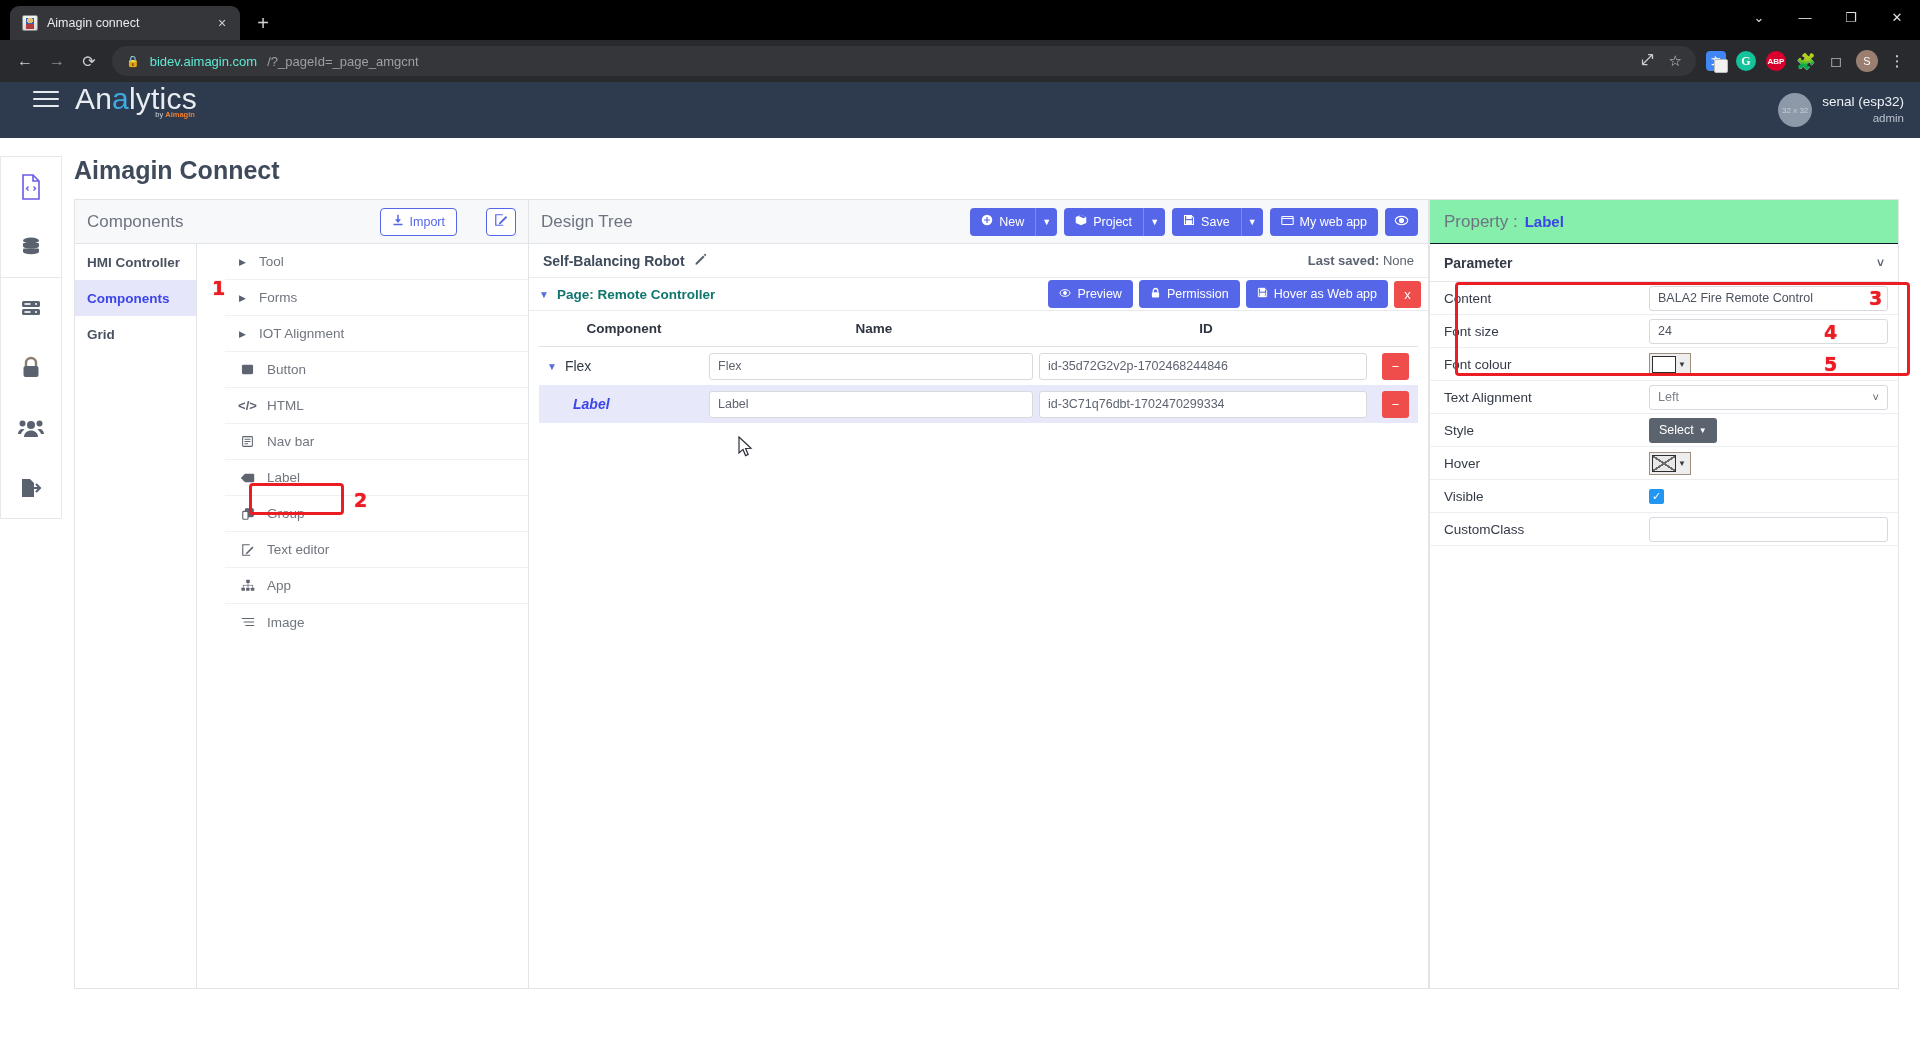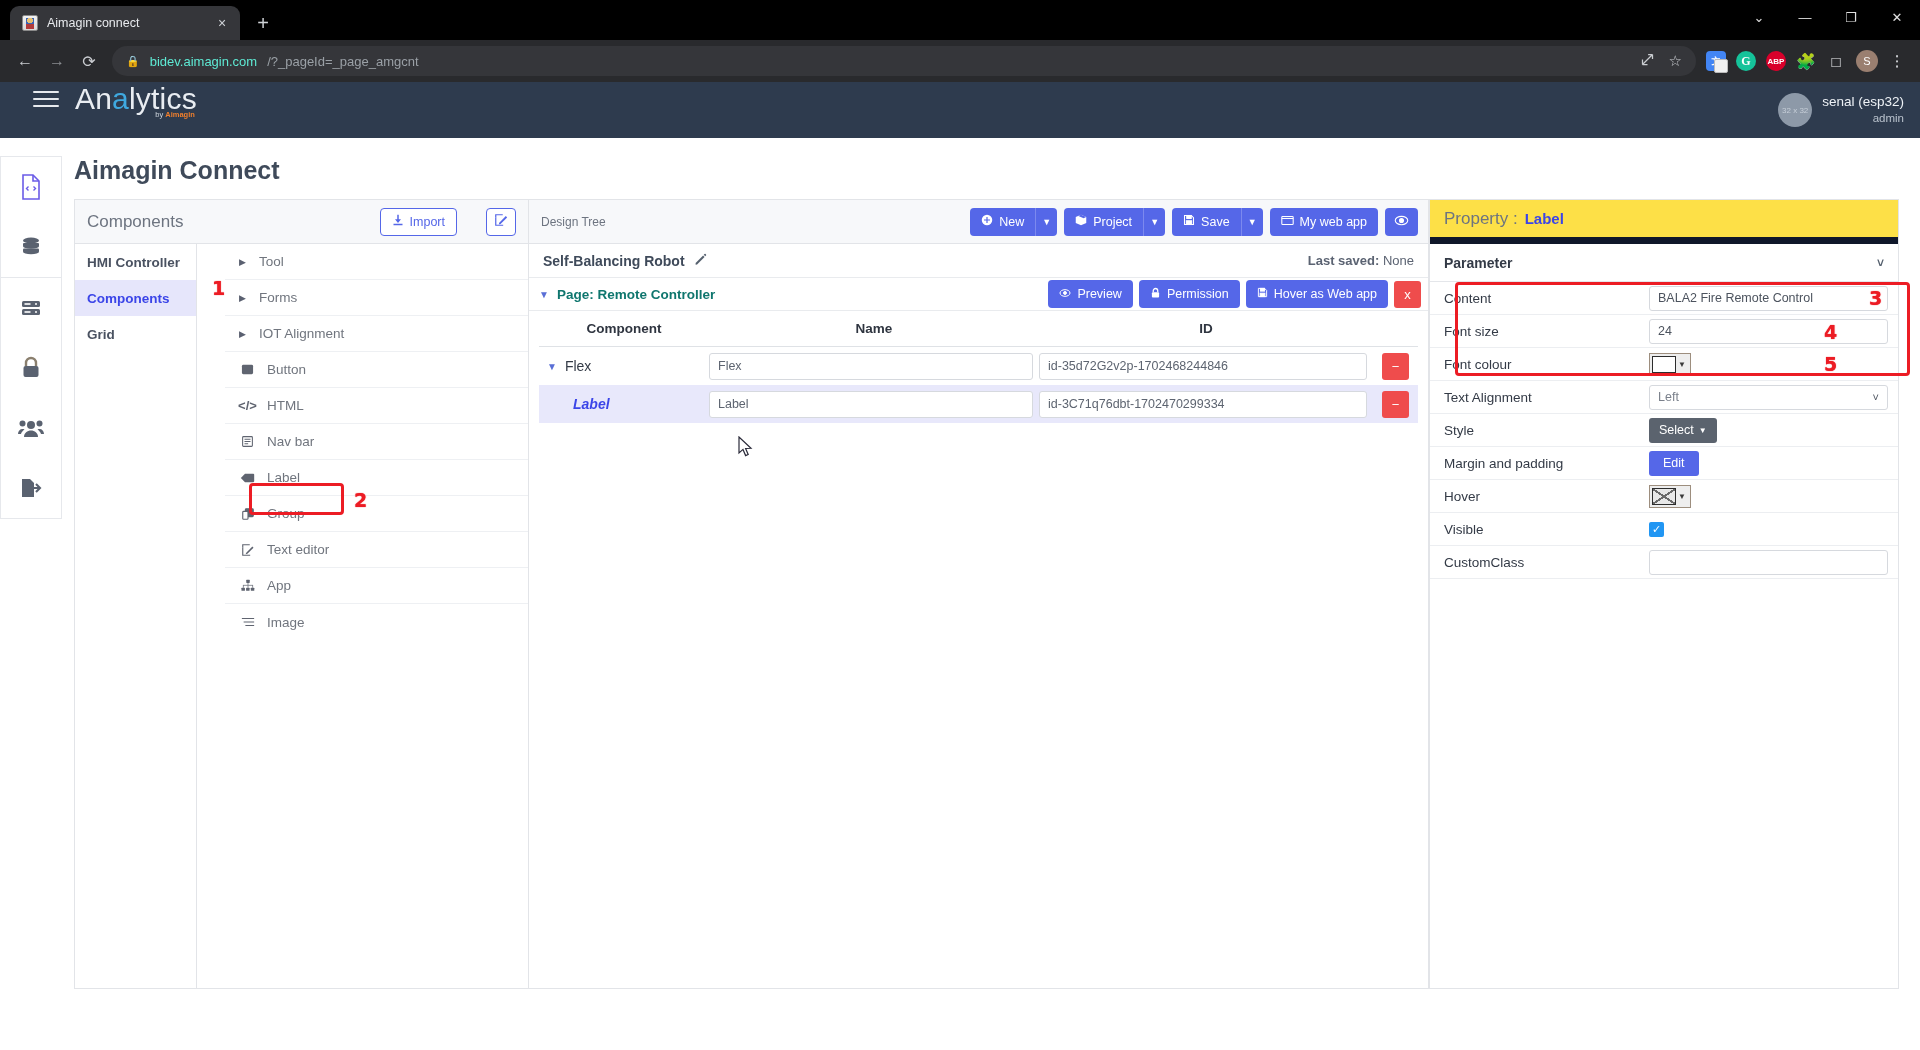--- a/index.html
+++ b/index.html
@@ -179,21 +179,21 @@
     position: absolute; color: #ec1c24; font-weight: bold; font-size: 19px;
     font-family: "DejaVu Sans", sans-serif; text-shadow: 0 0 1px #ec1c24;
   }
 
   
   #design-panel { width: 900px; height: 790px; border-left: none; display:flex; flex-direction:column; }
   .dt-head {
     height: 44px; background: #f7f8fa; border-bottom: 1px solid #e2e4e8;
     display: flex; align-items: center; padding: 0 10px 0 12px; gap: 0;
   }
-  .dt-head .ttl { font-size: 12px; color: #6d7480; }
+  .dt-head .ttl { font-size: 17px; color: #6d7480; }
   .dt-btns { margin-left: auto; display: flex; align-items: center; gap: 7px; }
   .bgrp { display: flex; }
   .btn-blue {
     height: 28px; padding: 0 11px; background: #5567e8; color: #fff;
     font-size: 12.5px; border: none; border-radius: 4px;
     display: flex; align-items: center; gap: 6px; white-space: nowrap;
   }
   .bgrp .btn-blue:first-child { border-radius: 4px 0 0 4px; }
   .bgrp .caret-btn {
     width: 22px; background: #5567e8; color: #fff; border-radius: 0 4px 4px 0;
@@ -241,21 +241,21 @@
   .fld {
     width: 100%; height: 27px; border: 1px solid #d6d9de; border-radius: 3px;
     background: #fff; padding: 0 8px; font-size: 12.5px; color: #5d6470;
     display: flex; align-items: center; font-family: "Liberation Sans", sans-serif;
   }
   .tt-x { width: 45px; display: flex; justify-content: center; }
 
   
   #property-panel { width: 470px; height: 790px; display: flex; flex-direction: column; }
   .prop-head {
-    height: 44px; background: #fde047; border-bottom: 7px solid #0f172a;
+    height: 44px; background: #86efac; border-bottom: 1px solid #0f172a;
     display: flex; align-items: center; padding: 0 14px; gap: 7px;
   }
   .prop-head .ttl { font-size: 17px; color: #6d7480; }
   .prop-head .sel { font-size: 15px; font-weight: bold; color: #3b45e8; }
   .param-head {
     height: 38px; display: flex; align-items: center; padding: 0 14px;
     border-bottom: 1px solid #e4e6ea; font-size: 14px; font-weight: bold; color: #333a46;
   }
   .param-head .chev { margin-left: auto; color: #55606e; font-size: 12px; }
   .prow {
@@ -761,24 +761,20 @@
         <div class="prow">
           <div class="lbl">Style</div>
           <div class="ctl">
             <span class="btn-grey">
               <span>Select</span>
               <span style="font-size:8px;">▼</span>
             </span>
           </div>
         </div>
         <div class="prow">
-          <div class="lbl">Margin and padding</div>
-          <div class="ctl"><span class="btn-edit">Edit</span></div>
-        </div>
-        <div class="prow">
           <div class="lbl">Hover</div>
           <div class="ctl">
             <div class="swatch-wrap">
               <div class="swatch hover-x"></div>
               <div class="swatch-caret">▼</div>
             </div>
           </div>
         </div>
         <div class="prow">
           <div class="lbl">Visible</div>

